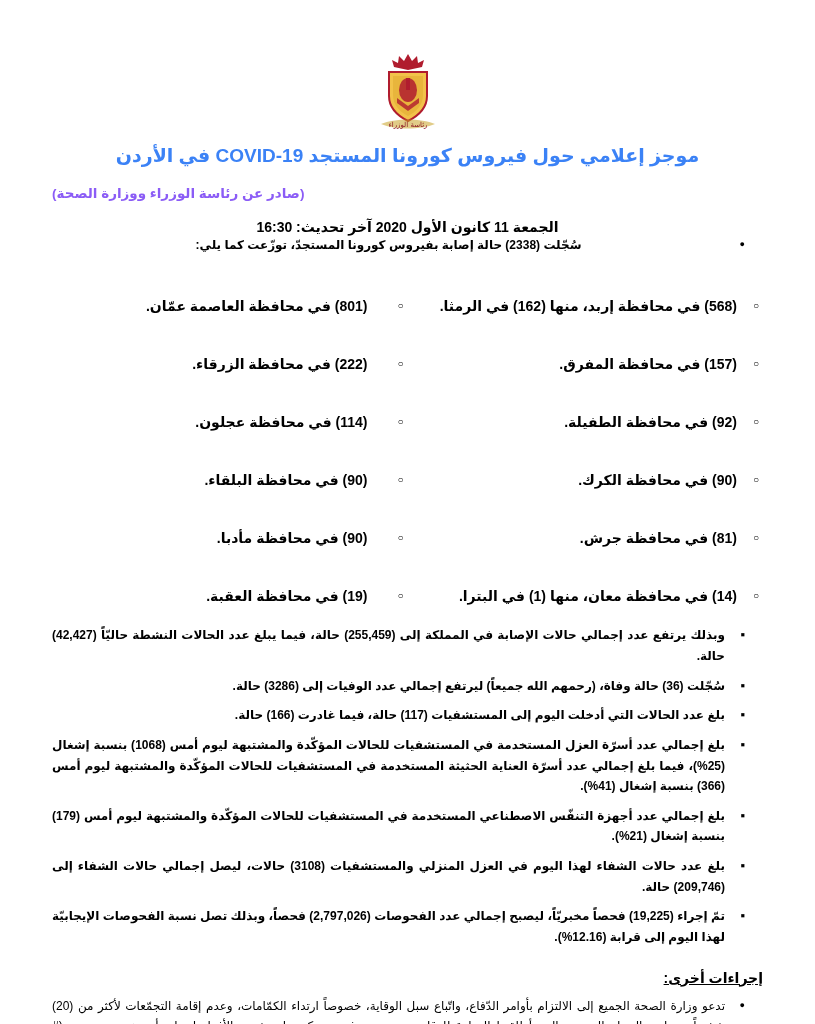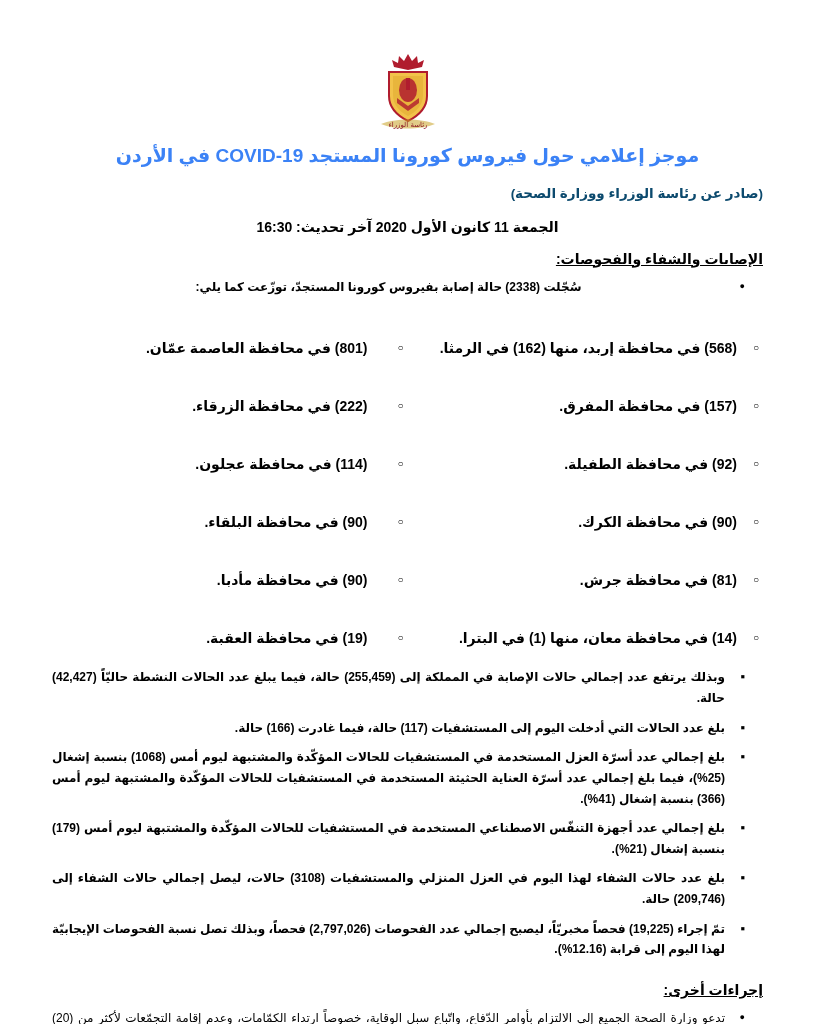--- a/index.html
+++ b/index.html
@@ -41,24 +41,24 @@
   .doc-title {
     text-align: center;
     font-size: 19px;
     font-weight: bold;
     color: #3b82f6;
     letter-spacing: 0;
     margin: 6px 0 0 0;
     line-height: 1.5;
   }
   .doc-subtitle {
-    text-align: right;
+    text-align: left;
     font-size: 13.5px;
     font-weight: bold;
-    color: #0c4a6e;
+    color: #8b5cf6;
     margin: 14px 0 0 0;
   }
   .doc-date {
     text-align: center;
     font-size: 14px;
     font-weight: bold;
     color: #000000;
     margin: 18px 0 0 0;
   }
 
@@ -162,21 +162,20 @@
         <path d="M10 74 C24 68 50 68 64 74 C50 80 24 80 10 74 Z" fill="#c9a227" opacity="0.55"></path>
         <text x="37" y="77" font-size="7" fill="#8a1220" text-anchor="middle" font-family="DejaVu Sans, sans-serif">رئاسة الوزراء</text>
       </svg>
     </div>
   </div>
 
   <div class="doc-title">موجز إعلامي حول فيروس كورونا المستجد COVID-19 في الأردن</div>
   <div class="doc-subtitle">(صادر عن رئاسة الوزراء ووزارة الصحة)</div>
   <div class="doc-date">الجمعة 11 كانون الأول 2020 آخر تحديث: 16:30</div>
 
-  <div class="section-heading">الإصابات والشفاء والفحوصات:</div>
 
   <ul class="lvl1">
     <li class="center-line">
       <b>سُجّلت (2338) حالة إصابة بفيروس كورونا المستجدّ، توزّعت كما يلي:</b>
     </li>
   </ul>
 
   <table class="gov-table">
     <tbody>
       <tr>
@@ -225,20 +224,21 @@
           </td>
         <td class="col-right">
             <div class="gov-item">(19) في محافظة العقبة.</div>
           </td>
       </tr>
     </tbody>
   </table>
 
   <ul class="lvl1 square">
     <li><b>وبذلك يرتفع عدد إجمالي حالات الإصابة في المملكة إلى (255,459) حالة، فيما يبلغ عدد الحالات النشطة حاليّاً (42,427) حالة.</b></li>
+    <li><b>سُجّلت (36) حالة وفاة، (رحمهم الله جميعاً) ليرتفع إجمالي عدد الوفيات إلى (3286) حالة.</b></li>
     <li><b>بلغ عدد الحالات التي أدخلت اليوم إلى المستشفيات (117) حالة، فيما غادرت (166) حالة.</b></li>
     <li><b>بلغ إجمالي عدد أسرّة العزل المستخدمة في المستشفيات للحالات المؤكّدة والمشتبهة ليوم أمس (1068) بنسبة إشغال (25%)، فيما بلغ إجمالي عدد أسرّة العناية الحثيثة المستخدمة في المستشفيات للحالات المؤكّدة والمشتبهة ليوم أمس (366) بنسبة إشغال (41%).</b></li>
     <li><b>بلغ إجمالي عدد أجهزة التنفّس الاصطناعي المستخدمة في المستشفيات للحالات المؤكّدة والمشتبهة ليوم أمس (179) بنسبة إشغال (21%).</b></li>
     <li><b>بلغ عدد حالات الشفاء لهذا اليوم في العزل المنزلي والمستشفيات (3108) حالات، ليصل إجمالي حالات الشفاء إلى (209,746) حالة.</b></li>
     <li><b>تمّ إجراء (19,225) فحصاً مخبريّاً، ليصبح إجمالي عدد الفحوصات (2,797,026) فحصاً، وبذلك تصل نسبة الفحوصات الإيجابيّة لهذا اليوم إلى قرابة (12.16%).</b></li>
   </ul>
 
   <div class="section-heading second">إجراءات أخرى:</div>
 
   <ul class="lvl1">

